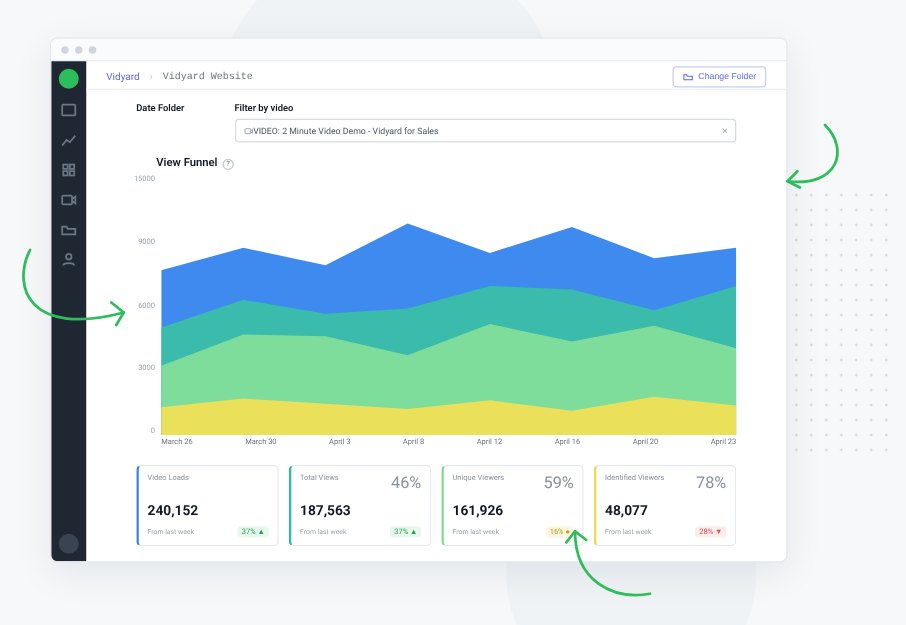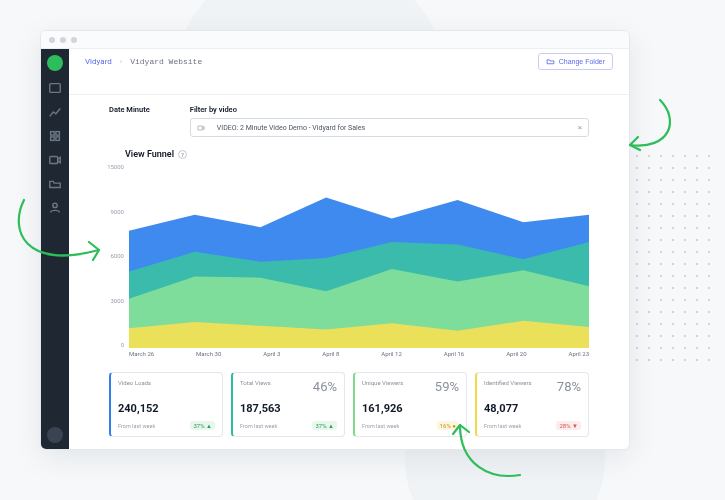--- a/index.html
+++ b/index.html
@@ -28,21 +28,21 @@
   .tdot{width:6px;height:6px;border-radius:50%;background:#d1d5db;}
   .body{flex:1;display:flex;min-height:0;}
   .sidebar{width:28px;background:#1f2733;display:flex;flex-direction:column;align-items:center;padding:6px 0;gap:10px;}
   .logo{width:16px;height:16px;border-radius:50%;background:#2dbd5a;}
   .sicon{width:14px;height:14px;display:flex;align-items:center;justify-content:center;}
   .sicon svg{stroke:#6b7785;fill:none;stroke-width:1.6;}
   .sidebar-bottom{margin-top:auto;width:16px;height:16px;border-radius:50%;background:#3a4352;}
   .main{flex:1;display:flex;flex-direction:column;min-width:0;}
   .hdr{padding:10px 16px 6px;}
   .hdr h1{font-size:14px;font-weight:600;color:#111827;}
-  .crumbrow{display:flex;align-items:center;justify-content:space-between;padding:4px 16px 24px;border-bottom:1px solid #eef0f3;}
+  .crumbrow{display:flex;align-items:center;justify-content:space-between;padding:4px 16px 1px;border-bottom:1px solid #eef0f3;}
   .crumbs{display:flex;align-items:center;gap:8px;font-size:8px;}
   .crumb-link{color:#5b6af0;}
   .crumb-sep{color:#c0c4cc;}
   .crumb-cur{color:#6b7280;font-family:Liberation Mono, monospace;}
   .changebtn{border:1px solid #c7cdf7;color:#5b6af0;background:#fff;border-radius:3px;font-size:7px;padding:3px 7px;display:flex;align-items:center;gap:4px;cursor:pointer;}
   .changebtn svg{stroke:#5b6af0;fill:none;stroke-width:1.5;}
   .controls{display:flex;gap:40px;padding:10px 40px 6px;}
   .ctrl{display:flex;flex-direction:column;gap:4px;}
   .ctrl-lbl{font-size:7.5px;font-weight:600;color:#111827;}
   .dropdown{border:1px solid #d7dbe2;border-radius:3px;background:#fff;font-size:7px;color:#4b5563;padding:4px 6px;display:flex;align-items:center;gap:5px;cursor:pointer;white-space:nowrap;}
@@ -151,26 +151,26 @@
         <button class="changebtn">
           <svg width="9" height="9" viewBox="0 0 16 16">
               <path d="M2 5 L6 5 L7 7 L14 7 L14 12 L2 12 Z"></path>
             </svg>
           <span>Change Folder</span>
         </button>
       </div>
 
       <div class="controls">
         <div class="ctrl">
-          <span class="ctrl-lbl">Date Minute</span>
+          <span class="ctrl-lbl">Date Folder</span>
         </div>
         <div class="ctrl" style="flex:1">
           <span class="ctrl-lbl">Filter by video</span>
           <div class="dropdown wide">
-            <span style="display:flex;align-items:flex-start;gap:12px;overflow:hidden">
+            <span style="display:flex;align-items:flex-start;gap:0;overflow:hidden">
               <svg width="8" height="8" viewBox="0 0 16 16" style="stroke:#9aa1ad;fill:none;stroke-width:1.5">
                   <rect x="2" y="4" width="9" height="8" rx="1"></rect>
                   <path d="M11 7 L14 5 L14 11 L11 9"></path>
                 </svg>
               <span>VIDEO: 2 Minute Video Demo - Vidyard for Sales</span>
             </span>
             <span class="dd-x">×</span>
           </div>
         </div>
       </div>

